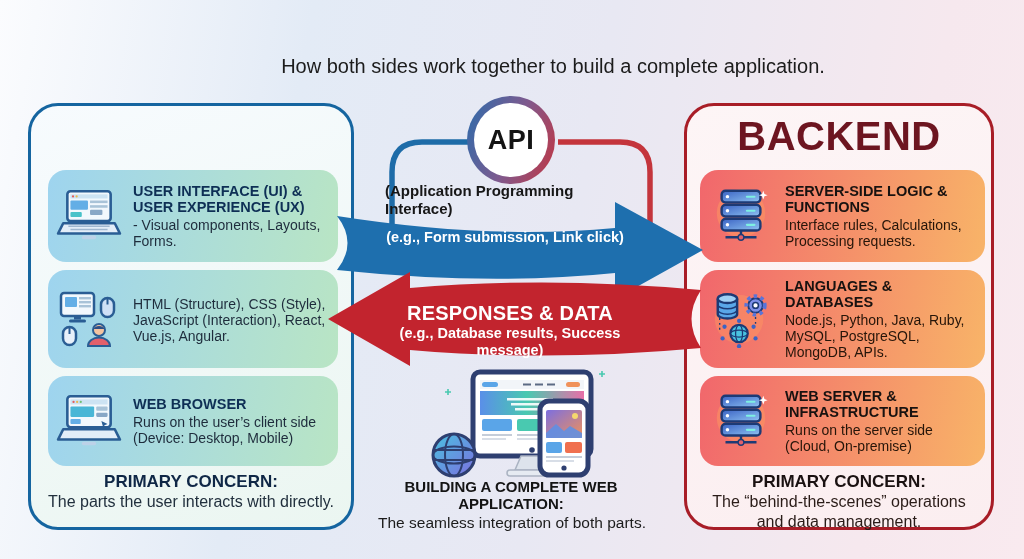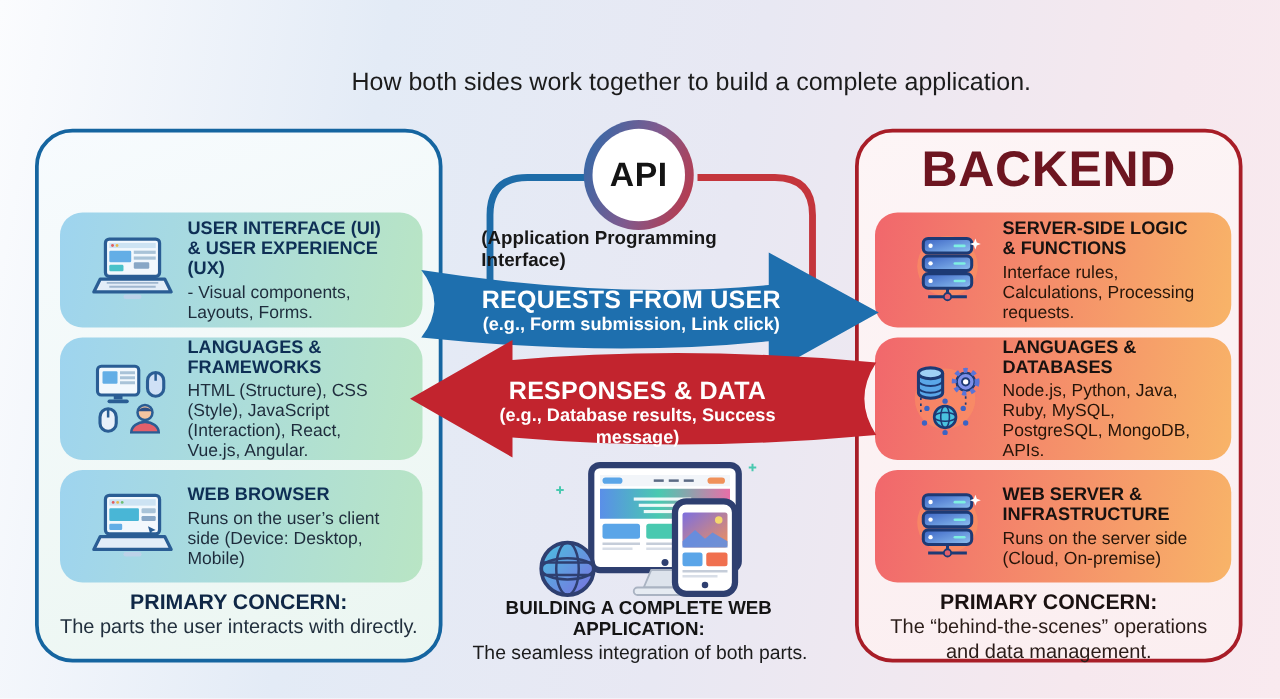--- a/index.html
+++ b/index.html
@@ -17,21 +17,21 @@
   .panel{position:absolute;top:103px;height:427px;border-radius:30px;box-sizing:border-box;}
   .panel.frontend{left:28px;width:326px;border:3px solid #1565a0;
     background:linear-gradient(160deg,#f7fbfe 0%,#ebf6f1 100%);}
   .panel.backend{left:684px;width:310px;border:3px solid #a81d27;
     background:linear-gradient(160deg,#fdf5f6 0%,#fbeef0 100%);}
   .panel-title{position:absolute;top:8px;left:0;width:100%;text-align:center;
     font-size:40px;font-weight:800;letter-spacing:.5px;}
   .frontend .panel-title{color:#17406b;}
   .backend .panel-title{color:#6d1520;}
   .card{position:absolute;border-radius:18px;display:flex;align-items:center;
-    gap:8px;padding:8px 22px;box-sizing:border-box;}
+    gap:8px;padding:8px 5px;box-sizing:border-box;}
   .frontend .card{left:17px;width:290px;background:linear-gradient(100deg,#9ed4ef 0%,#b9e5c4 100%);}
   .backend .card{left:13px;width:285px;background:linear-gradient(100deg,#f1676c 0%,#f8b468 100%);}
   .card-1{top:64px;height:92px;}
   .card-2{top:164px;height:98px;}
   .card-3{top:270px;height:90px;}
   .card .icon{flex:0 0 72px;display:flex;align-items:center;justify-content:center;}
   .card .txt{flex:1;}
   .card h3{margin:0;font-size:14.5px;line-height:1.12;font-weight:800;}
   .frontend .card h3{color:#0e2f55;}
   .backend .card h3{color:#181210;}
@@ -110,21 +110,20 @@
           <rect x="44" y="7" width="13" height="19" rx="6.5" fill="#cfe0f6" stroke="#2a5d94" stroke-width="2.5"></rect>
           <line x1="50.5" y1="7" x2="50.5" y2="13.5" stroke="#2a5d94" stroke-width="2"></line>
           <rect x="6" y="36" width="13" height="18" rx="6.5" fill="#e8f0fa" stroke="#2a5d94" stroke-width="2.5"></rect>
           <line x1="12.5" y1="36" x2="12.5" y2="43" stroke="#2a5d94" stroke-width="2"></line>
           <circle cx="42" cy="39" r="6" fill="#f3c3a0" stroke="#2a5d94" stroke-width="2"></circle>
           <path d="M36.5 38 a6 5 0 0 1 11 0 Z" fill="#2e4f86"></path>
           <path d="M31 55 a11 8.5 0 0 1 22 0 Z" fill="#e2606b" stroke="#2a5d94" stroke-width="2"></path>
         </svg>
       </span>
       <span class="txt">
-        <h3>LANGUAGES &amp; FRAMEWORKS</h3>
         <p>HTML (Structure), CSS (Style), JavaScript (Interaction), React, Vue.js, Angular.</p>
       </span>
     </div>
 
     <div class="card card-3">
       <span class="icon">
         <svg viewBox="0 0 64 52" width="66" height="54">
           <rect x="11" y="2" width="42" height="30" rx="3" fill="#f2f8fd" stroke="#2a5d94" stroke-width="2.5"></rect>
           <rect x="14" y="5" width="36" height="5" fill="#cde3f3"></rect>
           <circle cx="17" cy="7.5" r="1.1" fill="#e35d5d"></circle>
@@ -262,21 +261,20 @@
   <div class="api-badge">
     <div class="inner">API</div>
   </div>
 
   <div class="api-expansion">(Application Programming Interface)</div>
 
   <svg class="arrow-svg" style="left:330px;top:196px;" width="380" height="110" viewBox="0 0 380 110">
     <path d="M7 20 Q160 44 285 32 L285 6 L373 54 L285 103 L285 77 Q160 90 7 74 Q28 47 7 20 Z" fill="#1e6fae"></path>
   </svg>
   <div class="arrow-label" style="left:370px;top:229px;width:270px;">
-    <span class="big">REQUESTS FROM USER</span>
     <span class="small">(e.g., Form submission, Link click)</span>
   </div>
 
   <svg class="arrow-svg" style="left:320px;top:270px;" width="390" height="105" viewBox="0 0 390 105">
     <path d="M381 20 Q230 6 90 18 L90 2 L8 49 L90 96 L90 80 Q230 92 381 78 Q362 49 381 20 Z" fill="#c2242e"></path>
   </svg>
   <div class="arrow-label" style="left:375px;top:302px;width:270px;">
     <span class="big">RESPONSES &amp; DATA</span>
     <span class="small">(e.g., Database results, Success message)</span>
   </div>

